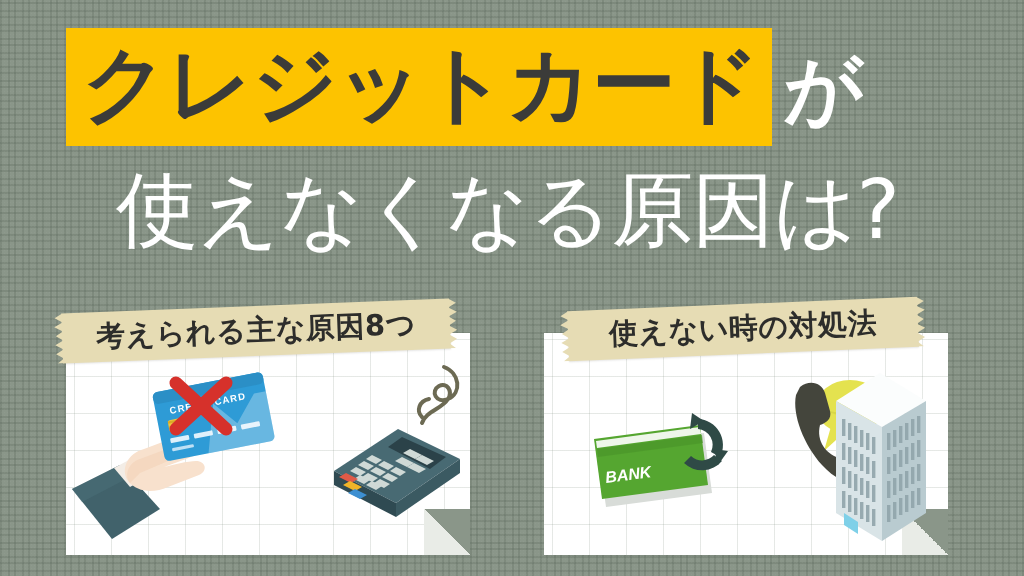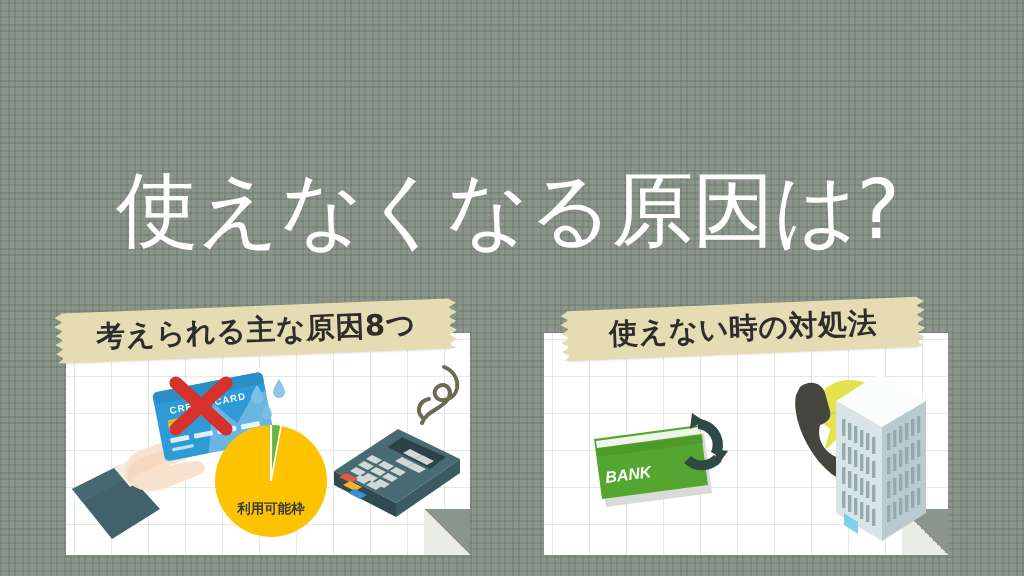--- a/index.html
+++ b/index.html
@@ -134,20 +134,26 @@
 </style>
 </head>
 <body>
 
 <div id="stage">
 
   <div id="bg-texture"></div>
   <div id="bg-grain"></div>
 
   <div class="headline">
+    <div class="hl-line1">
+      <div class="hl-box">
+        <span class="hl-box-text">クレジットカード</span>
+      </div>
+      <span class="hl-suffix">が</span>
+    </div>
     <div class="hl-line2">使えなくなる原因は?</div>
   </div>
 
   <div class="panel" style="left:66px;top:333px;width:404px;height:222px;">
     <div class="panel-paper"></div>
     <div class="panel-fold"></div>
 
     <div class="illus" style="left:2px;top:36px;width:180px;height:185px;">
       <svg width="180" height="185" viewBox="0 0 180 185">
 
@@ -182,38 +188,20 @@
           <polygon points="58,22 78,46 100,20 112,20 112,70 44,70" fill="#ffffff" opacity=".28"></polygon>
         </g>
 
         <g stroke="#d6312b" stroke-width="13" stroke-linecap="round">
           <line x1="108" y1="14" x2="158" y2="60"></line>
           <line x1="158" y1="14" x2="108" y2="60"></line>
         </g>
       </svg>
     </div>
 
-    <div class="illus" style="left:143px;top:44px;width:130px;height:170px;">
-      <svg width="130" height="170" viewBox="0 0 130 170">
-
-        <g fill="#7ec0e8">
-          <path d="M48,8 C48,8 42,17 42,21 a6,6 0 0 0 12,0 C54,17 48,8 48,8 Z"></path>
-          <path d="M70,2 C70,2 64,11 64,15 a6,6 0 0 0 12,0 C76,11 70,2 70,2 Z" opacity=".9"></path>
-          <path d="M58,26 C58,26 53,34 53,37.5 a5,5 0 0 0 10,0 C63,34 58,26 58,26 Z" opacity=".85"></path>
-        </g>
-
-        <g transform="translate(62,104)">
-          <circle cx="0" cy="0" r="56" fill="#FDC300"></circle>
-          <path d="M0,0 L-1.5,-56 A56,56 0 0 1 9.8,-55.1 Z" fill="#6db33f"></path>
-          <line x1="0" y1="0" x2="0" y2="-56" stroke="#ffffff" stroke-width="2.2"></line>
-          <line x1="0" y1="0" x2="10" y2="-55" stroke="#ffffff" stroke-width="1.6"></line>
-        </g>
-        <text x="62" y="136" text-anchor="middle" font-family="'DejaVu Sans','Liberation Sans',sans-serif" font-size="13.5" font-weight="bold" fill="#3b3b39" aria-label="利用可能枠">利用可能枠</text>
-      </svg>
-    </div>
 
     <div class="illus" style="left:260px;top:18px;width:140px;height:170px;">
       <svg width="140" height="170" viewBox="0 0 140 170">
 
         <g fill="none" stroke="#6c6a53" stroke-width="4" stroke-linecap="round">
           <path d="M118,16 C134,22 136,42 122,48 C110,53 104,40 113,35
                    C121,31 127,40 122,48 C116,58 100,60 96,72"></path>
           <path d="M103,48 C93,50 90,60 96,66"></path>
         </g>
 

